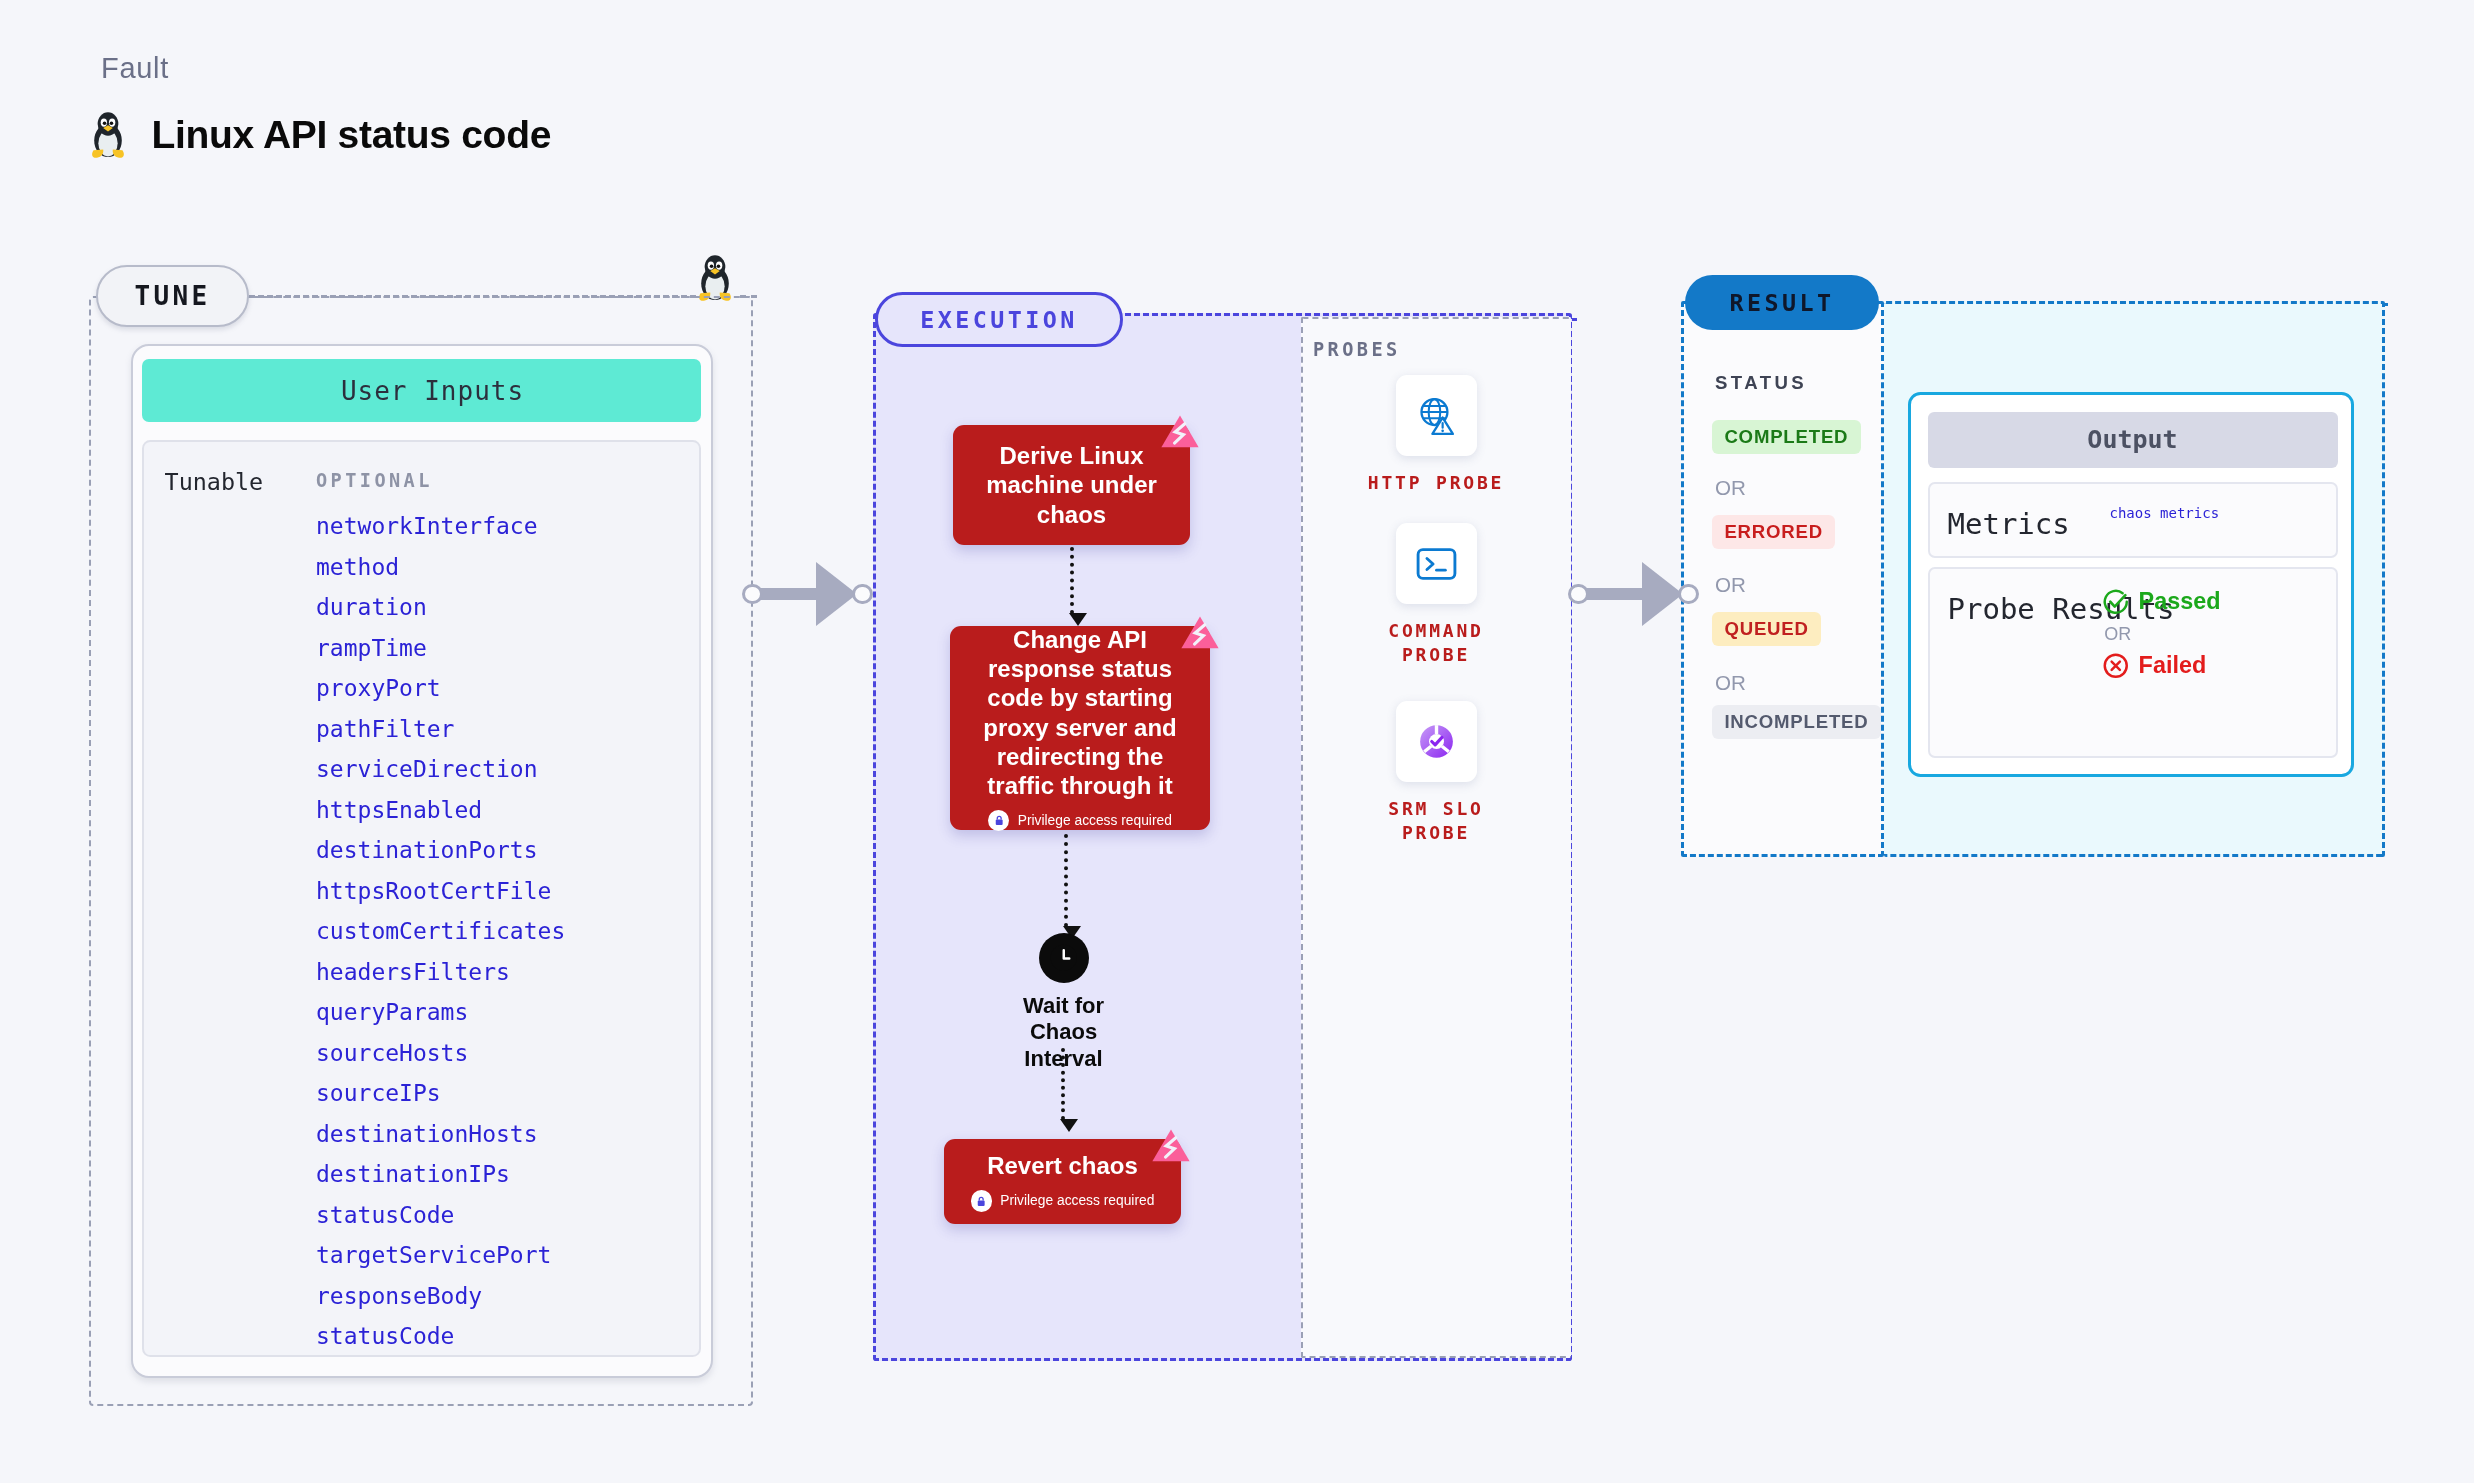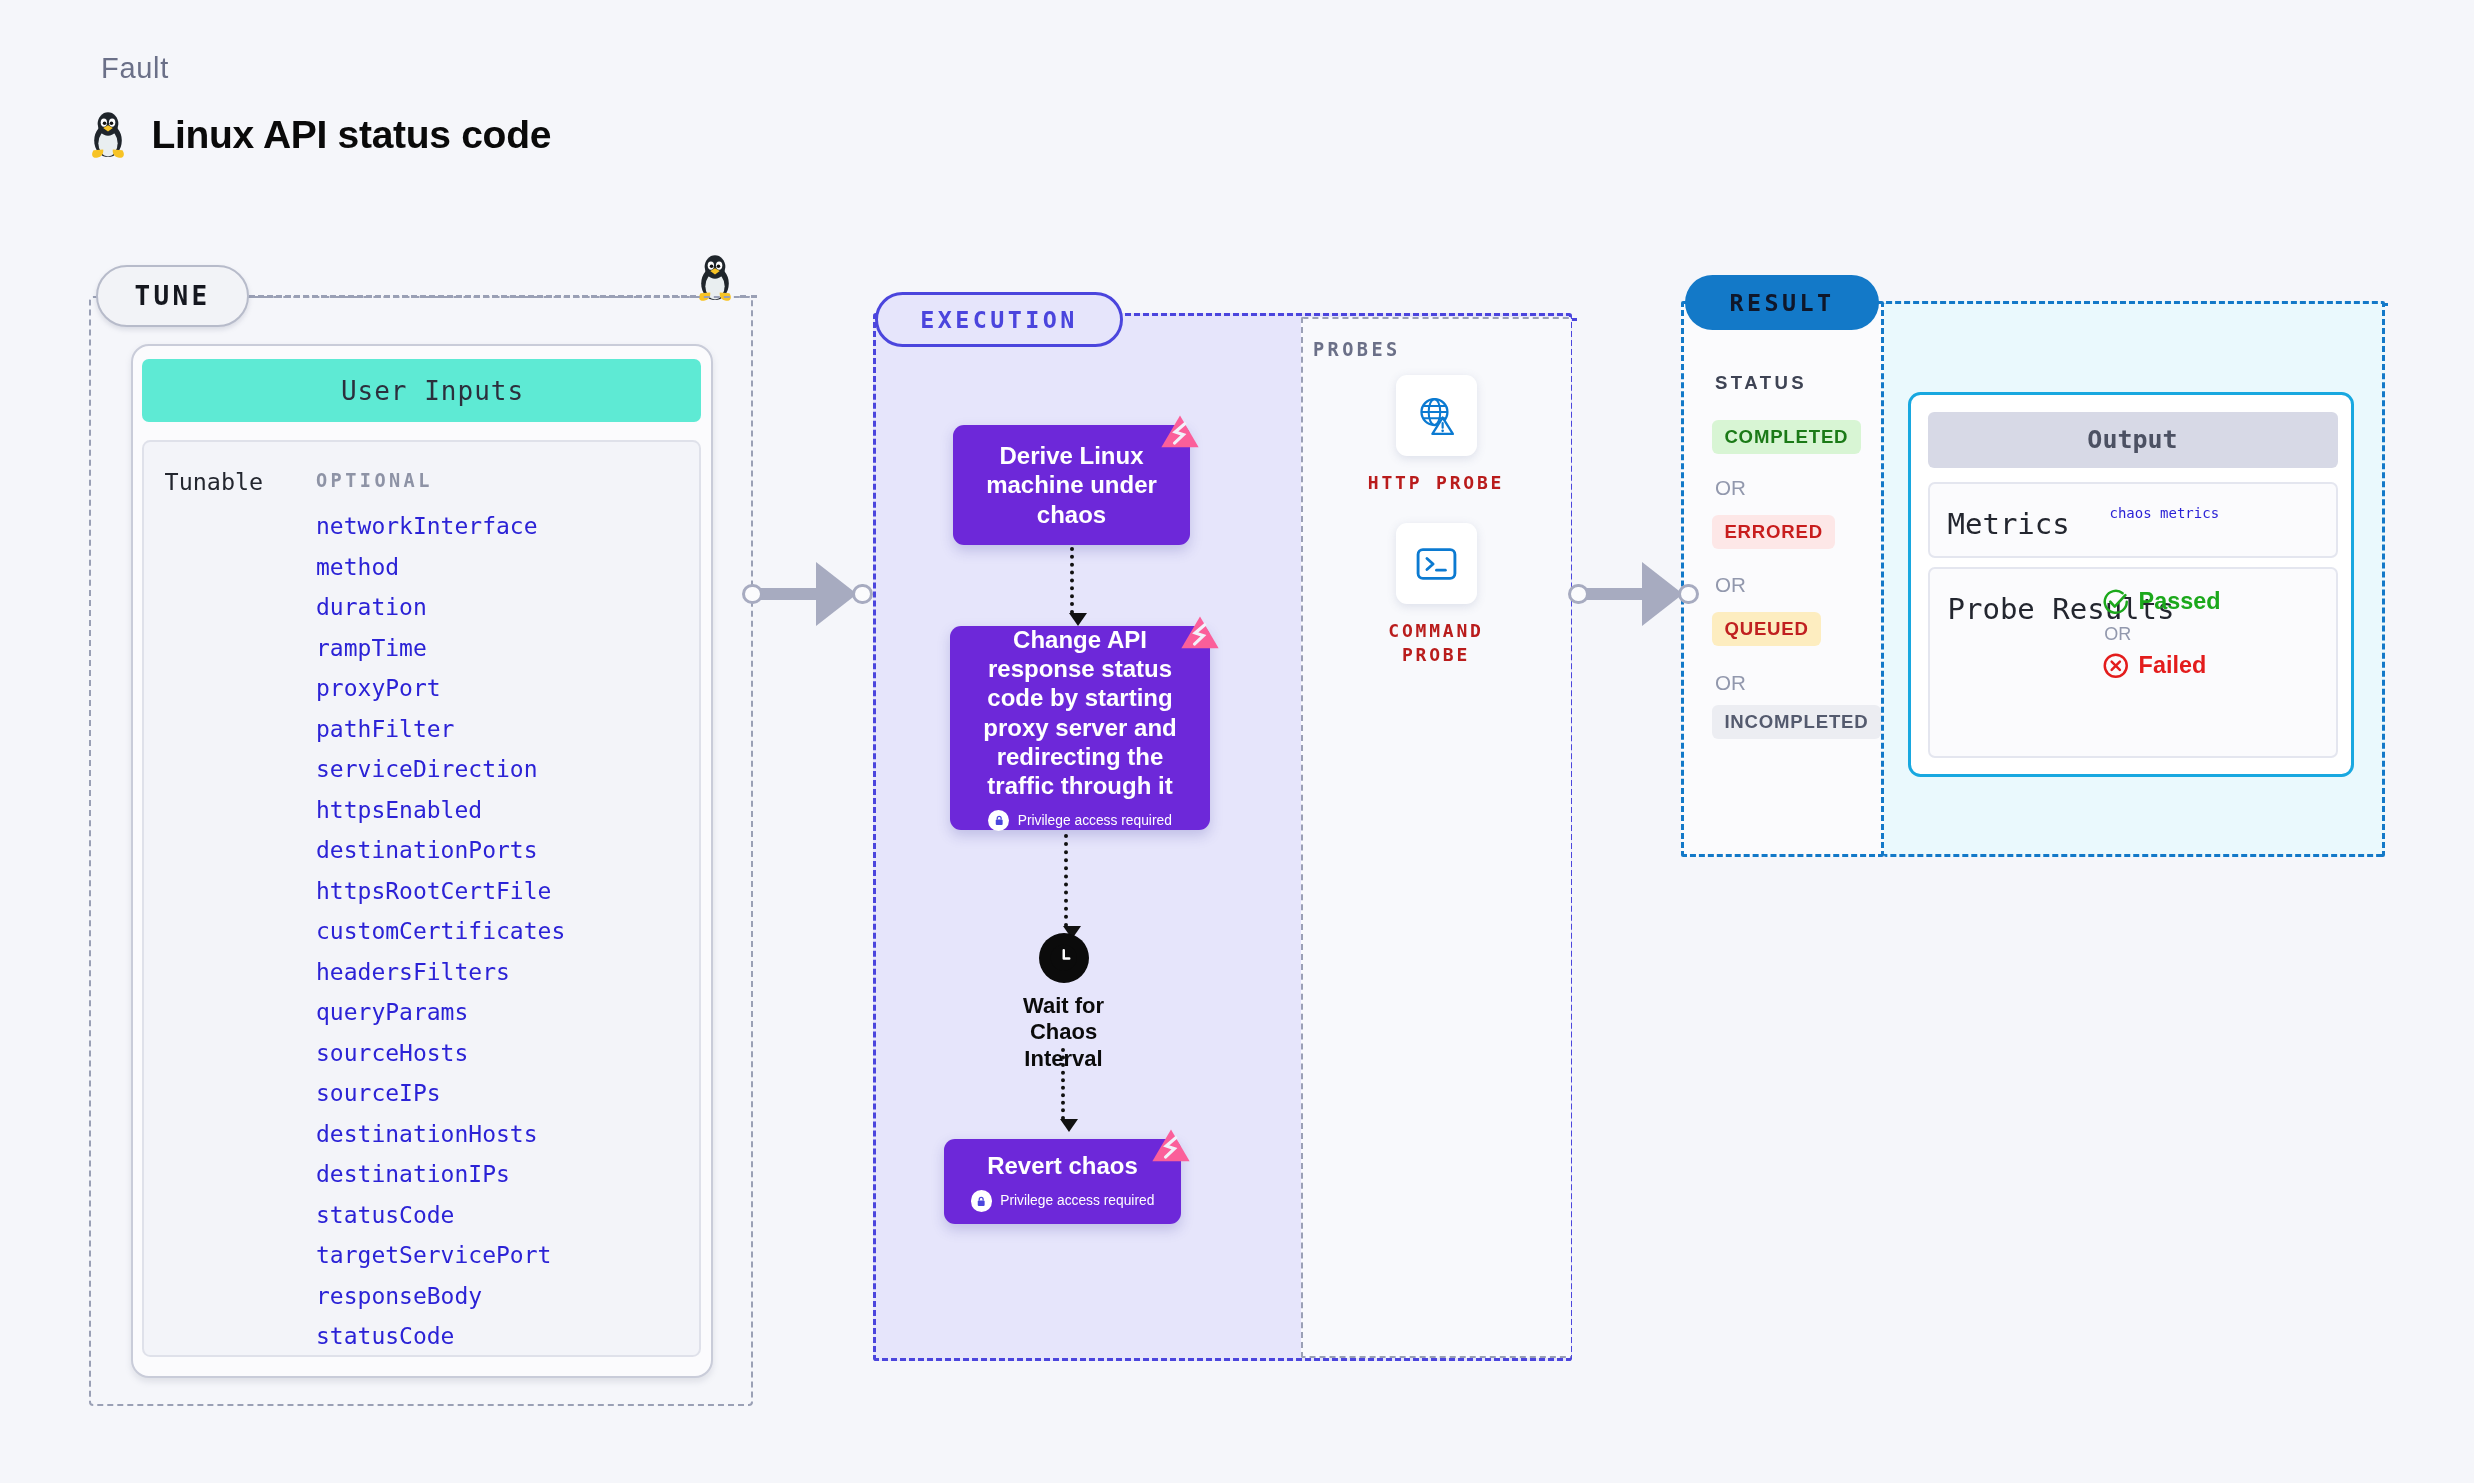--- a/index.html
+++ b/index.html
@@ -118,21 +118,21 @@
   .probe-caption {
     margin-top: 15px; font-size: 18px; color: #b91c1c;
     letter-spacing: 2.8px; font-weight: 600; line-height: 1.35;
   }
   .probe-1 { top: 375px; }
   .probe-2 { top: 523px; }
   .probe-3 { top: 701px; }
 
   
   .node {
-    position: absolute; background: #6d28d9; border-radius: 11px;
+    position: absolute; background: #b91c1c; border-radius: 11px;
     color: #fff; font-family: "Liberation Sans", sans-serif; font-weight: 700;
     display: flex; flex-direction: column; align-items: center; justify-content: center;
     text-align: center; box-shadow: 0 5.5px 12.4px rgba(60,55,160,0.22);
   }
   .node .node-title { font-size: 24px; line-height: 1.22; padding: 0 12.4px; }
   .priv-row {
     display: flex; align-items: center; justify-content: center; gap: 8.3px;
     margin-top: 9.6px;
   }
   .priv-text { font-size: 13.8px; font-weight: 400; color: #ffffff; }
@@ -423,20 +423,39 @@
     <div class="probe-icon-box">
       <svg width="45" height="40" viewBox="0 0 66 58">
         <rect x="6" y="8" width="54" height="42" rx="7" stroke="#0b7ad1" stroke-width="4.2" fill="none"></rect>
         <path d="M19 21 L28 29 L19 37" stroke="#0b7ad1" stroke-width="4.2" fill="none" stroke-linecap="round" stroke-linejoin="round"></path>
         <path d="M33 38 H46" stroke="#0b7ad1" stroke-width="4.2" stroke-linecap="round"></path>
       </svg>
     </div>
     <div class="probe-caption">COMMAND PROBE</div>
   </div>
 
+  <div class="probe probe-3">
+    <div class="probe-icon-box">
+      <svg width="45" height="45" viewBox="0 0 66 66">
+        <defs>
+          <linearGradient id="slog" x1="0" y1="0" x2="1" y2="1">
+            <stop offset="0%" stop-color="#c79bf7"></stop>
+            <stop offset="100%" stop-color="#8b25f0"></stop>
+          </linearGradient>
+        </defs>
+        <circle cx="33" cy="33" r="24" fill="url(#slog)"></circle>
+        <circle cx="33" cy="33" r="11" fill="#ffffff"></circle>
+        <path d="M33 9 V22" stroke="#ffffff" stroke-width="5"></path>
+        <path d="M15 48 L25 40" stroke="#ffffff" stroke-width="5"></path>
+        <path d="M51 48 L41 40" stroke="#ffffff" stroke-width="5"></path>
+        <path d="M26 33 L31 38 L41 27" stroke="#8b25f0" stroke-width="4.6" fill="none" stroke-linecap="round" stroke-linejoin="round"></path>
+      </svg>
+    </div>
+    <div class="probe-caption">SRM SLO PROBE</div>
+  </div>
 
   <div class="connector connector-2">
     <span class="conn-dot"></span>
     <span class="conn-bar"></span>
     <span class="conn-arrow"></span>
     <span class="conn-dot"></span>
   </div>
 
   <div class="panel-dashed result-outer"></div>
   <div class="panel-dashed result-status-area"></div>

